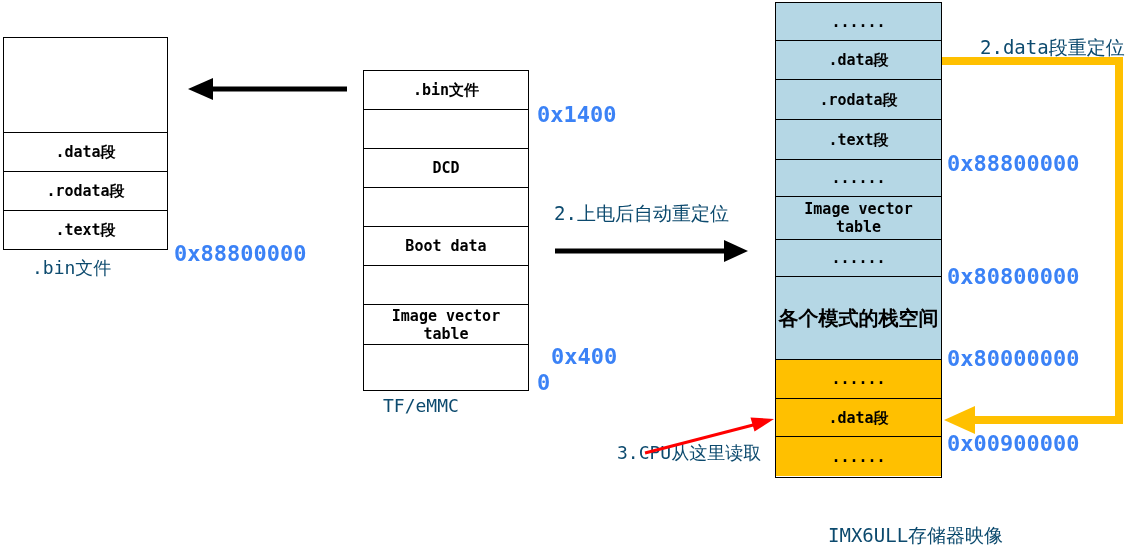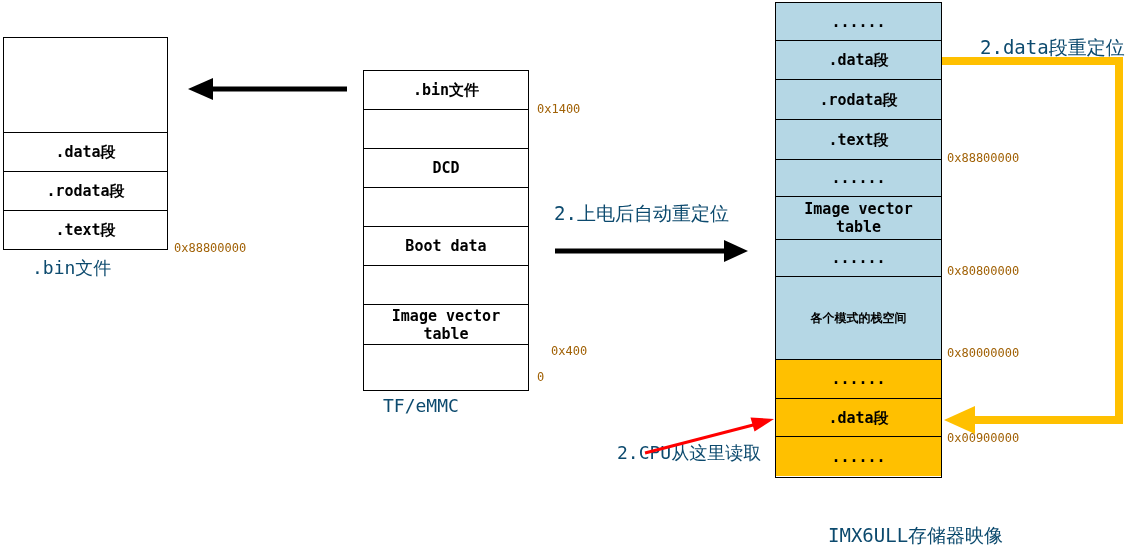--- a/index.html
+++ b/index.html
@@ -5,21 +5,21 @@
   html,body{margin:0;padding:0;background:#ffffff;}
   .canvas{position:relative;width:1128px;height:558px;background:#ffffff;overflow:hidden;
           font-family:"DejaVu Sans Mono","DejaVu Sans",monospace;}
   .membox{position:absolute;border:1px solid #000;background:#fff;box-sizing:border-box;}
   .mrow{box-sizing:border-box;display:flex;align-items:center;justify-content:center;
         font-weight:bold;font-size:15px;color:#000;text-align:center;line-height:18px;}
   .mrow.bordered{border-bottom:1px solid #000;}
   .mrow .wrapspan{display:inline-block;max-width:145px;}
   .blue{background:#B5D7E5;}
   .orange{background:#FFC000;}
-  .addr{position:absolute;color:#a16207;font-weight:normal;font-size:12px;white-space:nowrap;}
+  .addr{position:absolute;color:#3b82f6;font-weight:bold;font-size:22px;white-space:nowrap;}
   .redlabel{position:absolute;color:#0c4a6e;font-weight:normal;font-size:18px;white-space:nowrap;}
   .redlabel.big{font-size:19px;}
   .arrow-layer{position:absolute;left:0;top:0;width:1128px;height:558px;pointer-events:none;}
 </style>
 </head>
 <body>
 
 <div class="canvas">
 
   <div class="membox" style="left:3px;top:37px;width:165px;height:213px;">
@@ -51,35 +51,35 @@
   <div class="membox" style="left:775px;top:2px;width:167px;height:476px;">
     <div class="mrow bordered blue" style="height:38px;">......</div>
     <div class="mrow bordered blue" style="height:39px;">.data段</div>
     <div class="mrow bordered blue" style="height:40px;">.rodata段</div>
     <div class="mrow bordered blue" style="height:40px;">.text段</div>
     <div class="mrow bordered blue" style="height:37px;">......</div>
     <div class="mrow bordered blue" style="height:43px;">
         <span class="wrapspan">Image vector table</span>
       </div>
     <div class="mrow bordered blue" style="height:37px;">......</div>
-    <div class="mrow bordered blue" style="height:83px;font-size:12px;">各个模式的栈空间</div>
+    <div class="mrow bordered blue" style="height:83px;font-size:20px;">各个模式的栈空间</div>
     <div class="mrow bordered orange" style="height:39px;">......</div>
     <div class="mrow bordered orange" style="height:38px;">.data段</div>
     <div class="mrow orange" style="height:39px;">......</div>
   </div>
   <div class="addr" style="left:947px;top:151px;">0x88800000</div>
   <div class="addr" style="left:947px;top:264px;">0x80800000</div>
   <div class="addr" style="left:947px;top:346px;">0x80000000</div>
   <div class="addr" style="left:947px;top:431px;">0x00900000</div>
   <div class="redlabel big" style="left:788px;top:523px;margin-left:40px;">IMX6ULL存储器映像</div>
 
   <div class="redlabel big" style="left:554px;top:201px;">2.上电后自动重定位</div>
   <div class="redlabel big" style="left:980px;top:35px;">2.data段重定位</div>
   <div class="redlabel" style="left:617px;top:441px;line-height:23px;">
-    <div>2.CPU从这里读取</div>
+    <div>3.CPU从这里读取</div>
   </div>
 
   <svg class="arrow-layer" width="1128" height="558" viewBox="0 0 1128 558" xmlns="http://www.w3.org/2000/svg">
 
     <g>
       <line x1="347" y1="89" x2="211" y2="89" stroke="#000000" stroke-width="5"></line>
       <polygon points="188,89 213,78 213,100" fill="#000000"></polygon>
     </g>
 
     <g>

